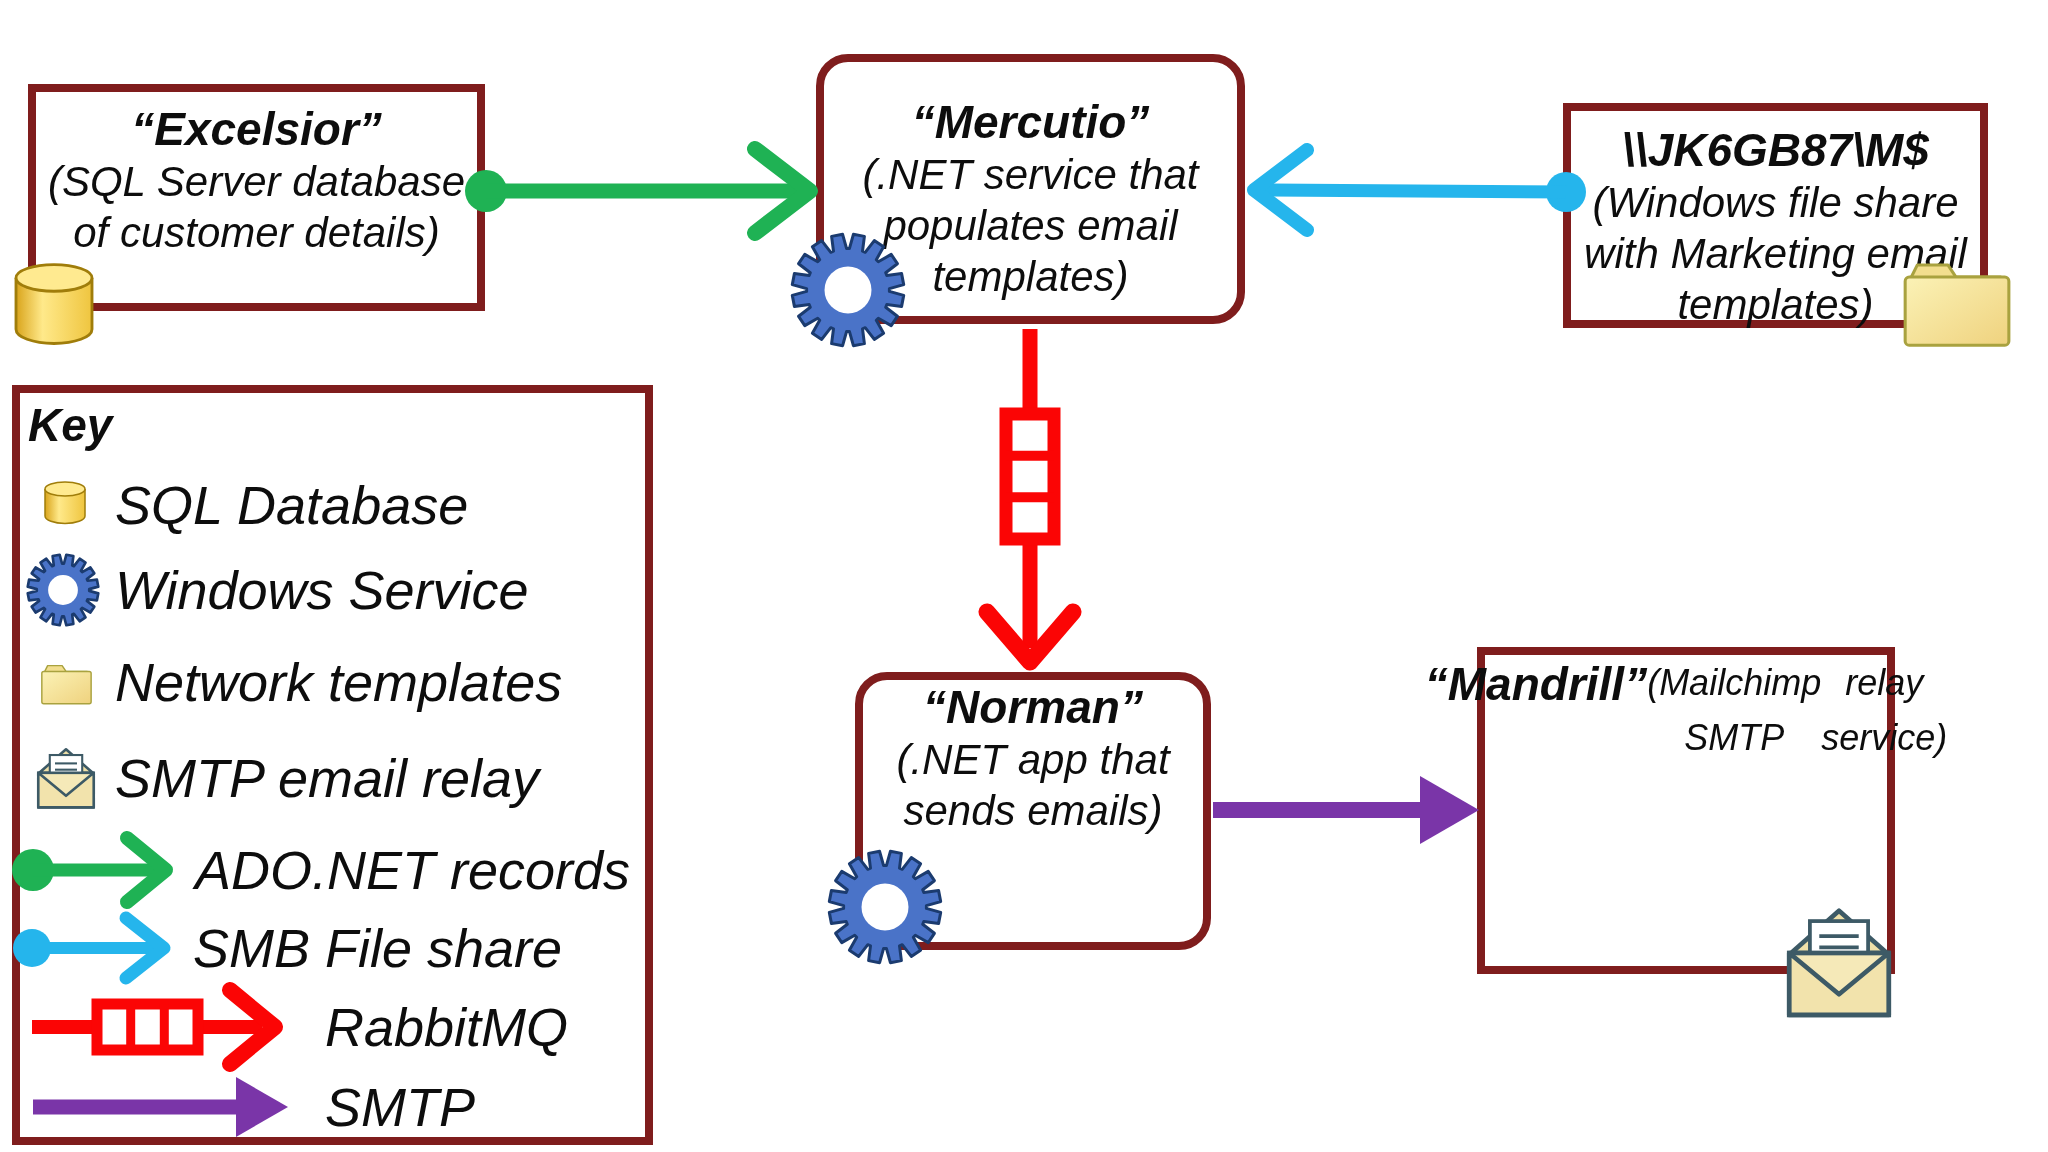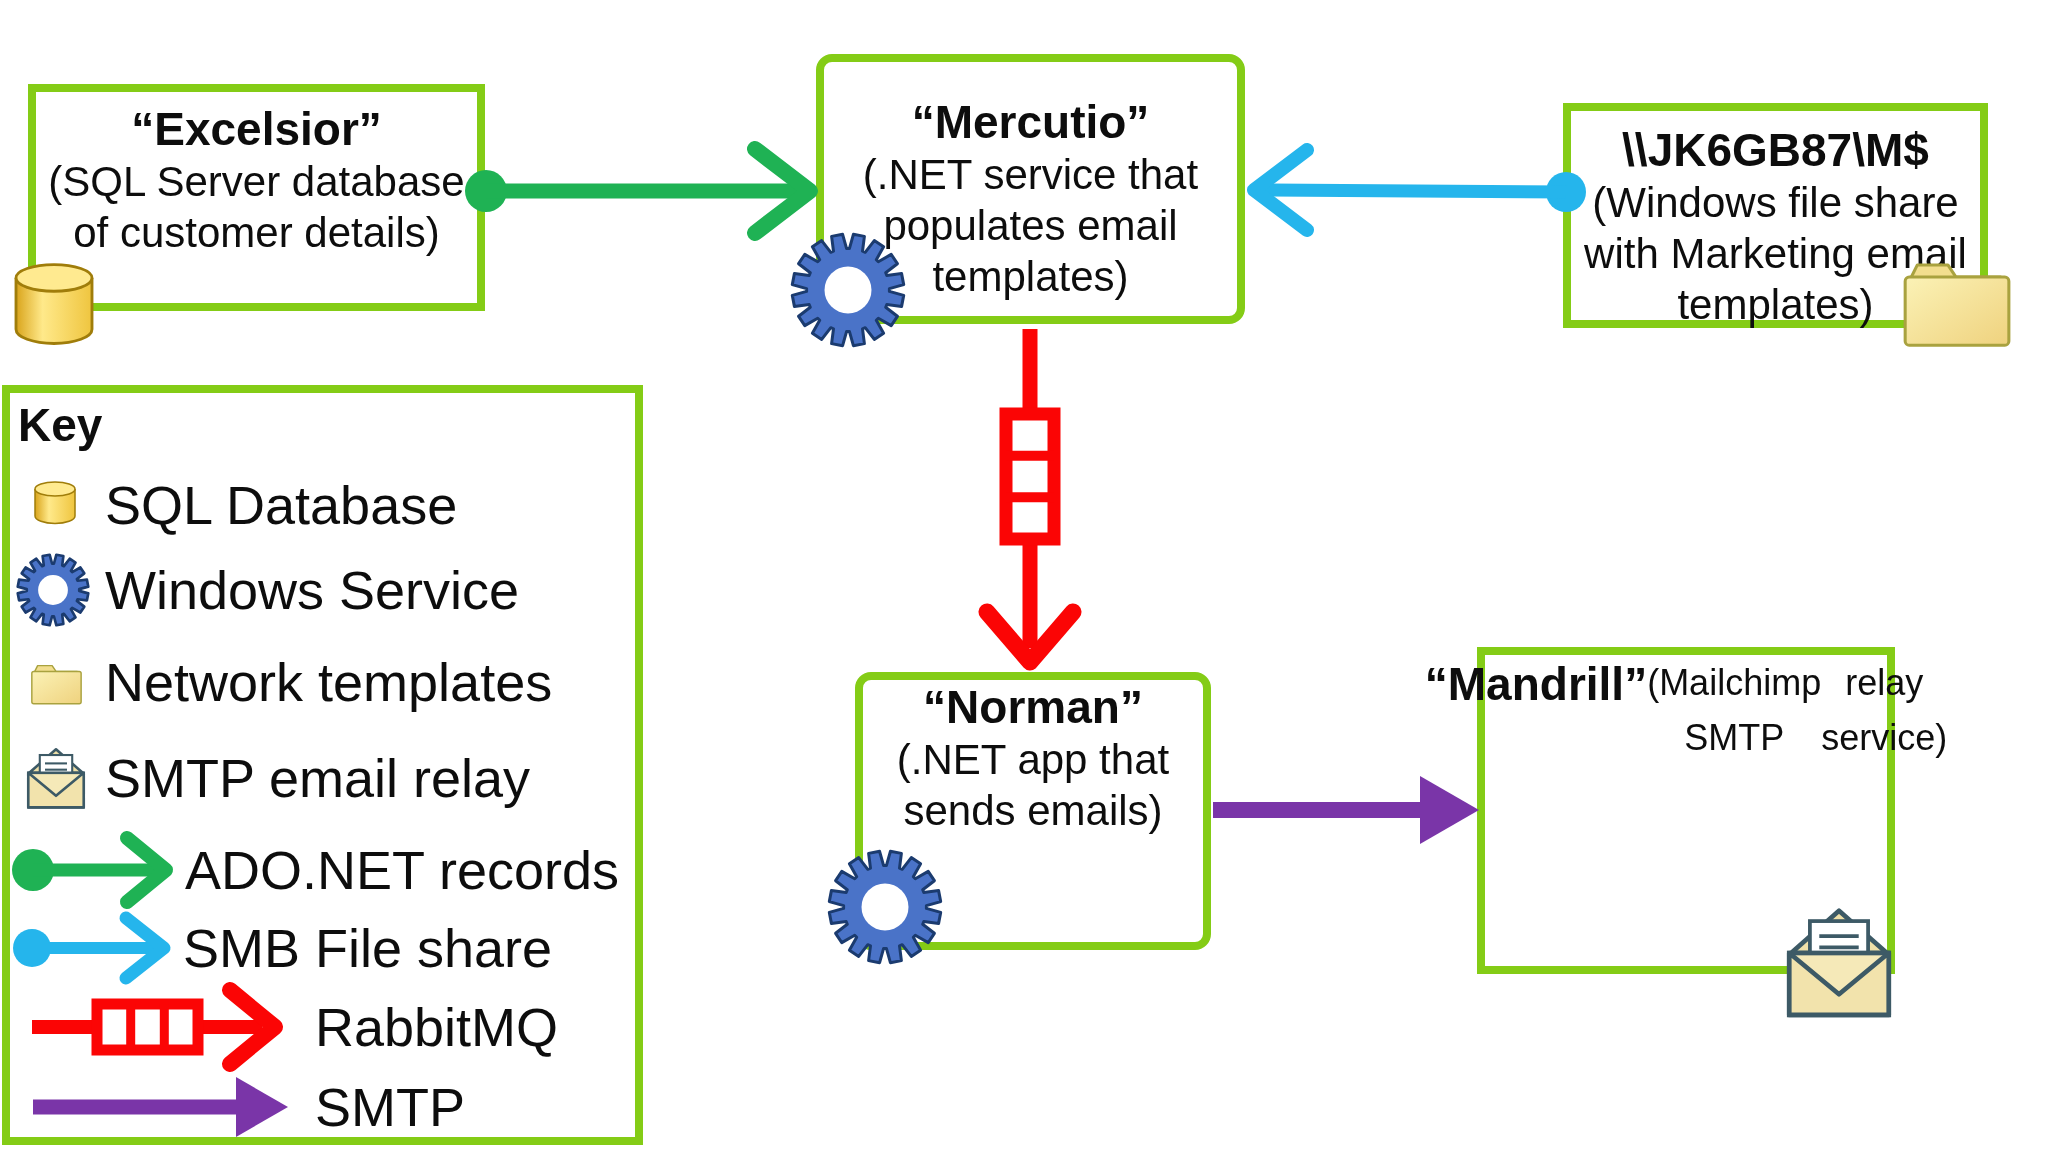--- a/index.html
+++ b/index.html
@@ -1,36 +1,36 @@
 <!DOCTYPE html>
 <html><head>
 <meta charset="utf-8">
 <style>
   html,body{margin:0;padding:0;background:#ffffff;}
   .canvas{
     position:relative;width:2048px;height:1152px;background:#ffffff;overflow:hidden;
     font-family:"Liberation Sans","DejaVu Sans",sans-serif;color:#0d0d0d;
   }
   .box{
-    position:absolute;background:#ffffff;border:8px solid #84cc16;
-    box-sizing:border-box;text-align:center;z-index:10;
+    position:absolute;background:#ffffff;border:8px solid #7f1d1d;
+    box-sizing:border-box;text-align:center;z-index:10;font-style:italic;
   }
-  .rounded{border-radius:16px;}
+  .rounded{border-radius:32px;}
   .node-title{font-weight:bold;font-size:46px;line-height:54px;}
   .node-line{font-size:42px;line-height:51px;}
   
   #box-excelsior{left:28px;top:84px;width:457px;height:227px;padding-top:10px;}
   #box-mercutio{left:816px;top:54px;width:429px;height:270px;padding-top:33px;}
   #box-fileshare{left:1563px;top:79px;width:425px;height:225px;padding-top:12px;margin-top:24px;}
   #box-norman{left:855px;top:672px;width:356px;height:278px;}
   #box-mandrill{left:1477px;top:647px;width:418px;height:327px;display:flex;flex-direction:row;justify-content:center;}
   #box-mandrill .node-title{line-height:58px;}
   #box-mandrill .node-line{font-size:36px;line-height:55px;}
   
-  #box-key{left:2px;top:385px;width:641px;height:760px;text-align:left;}
+  #box-key{left:12px;top:385px;width:641px;height:760px;text-align:left;}
   .key-title{position:absolute;left:8px;top:6px;font-size:46px;font-weight:bold;line-height:52px;}
   .key-label{position:absolute;font-size:54px;line-height:50px;white-space:nowrap;}  
   
   .icon{position:absolute;z-index:20;}
   .overlay{position:absolute;left:0;top:0;z-index:30;pointer-events:none;}
 </style>
 </head>
 <body>
 
 <div class="canvas">

